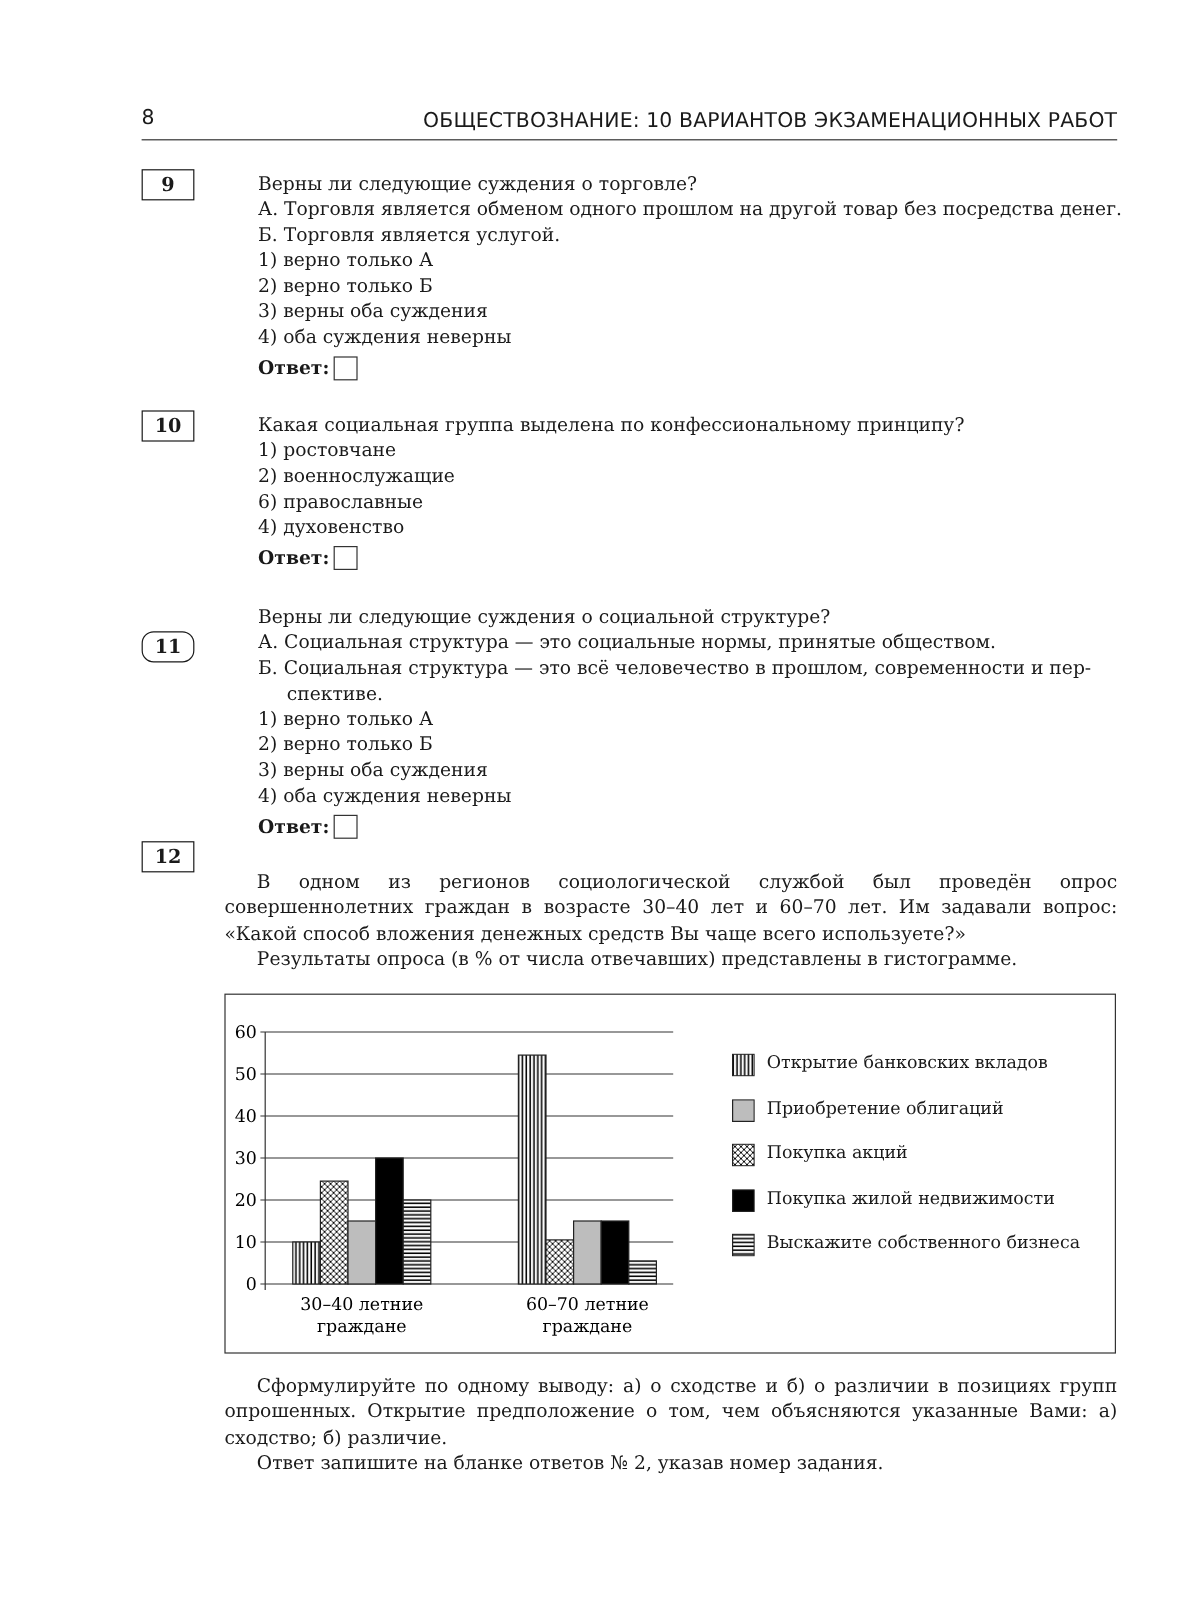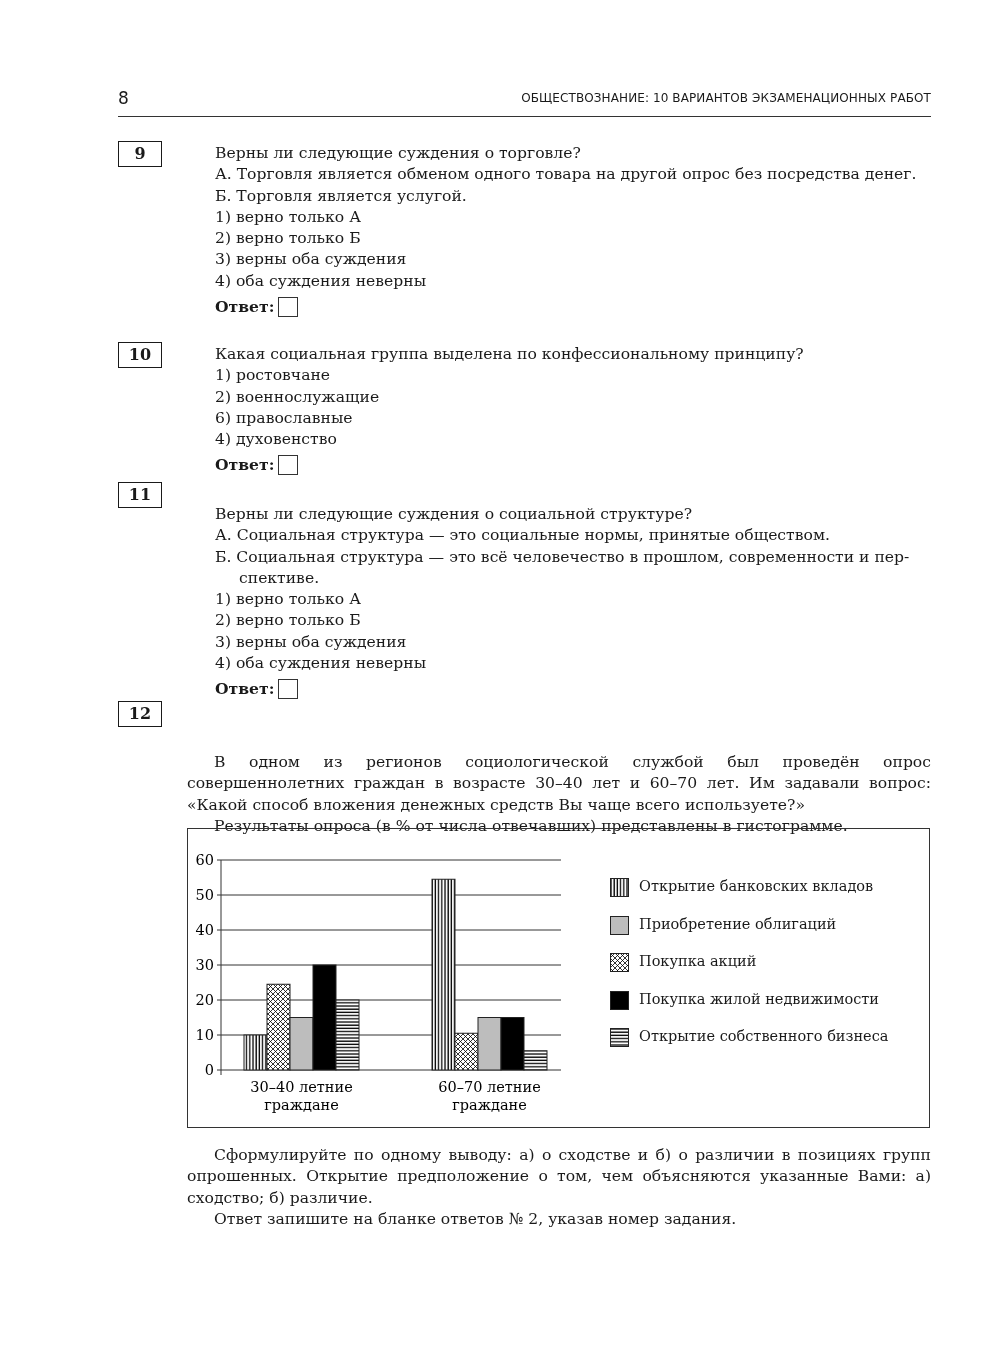--- a/index.html
+++ b/index.html
@@ -1,19 +1,19 @@
 <!DOCTYPE html>
 <html><head>
 <meta charset="utf-8">
 <style>
   html, body { margin:0; padding:0; background:#ffffff; }
   body { width:1000px; height:1350px; position:relative; font-family:"DejaVu Serif", serif; color:#1a1a1a; overflow:hidden; }
   .header { position:absolute; left:118px; top:88px; width:813px; height:28px; border-bottom:1.5px solid #333; }
   .page-num { position:absolute; left:0; top:0; font-family:"DejaVu Sans", sans-serif; font-size:17px; }
-  .running-title { position:absolute; right:0; top:3px; font-family:"DejaVu Sans", sans-serif; font-size:12px; letter-spacing:0.1px; }
+  .running-title { position:absolute; right:0; top:3px; font-family:"DejaVu Sans", sans-serif; font-size:17px; letter-spacing:0.1px; }
   .task-num { position:absolute; left:118px; width:42px; height:24px; border:1.5px solid #1a1a1a; font-weight:bold; font-size:16px; text-align:center; line-height:24px; }
   .txt { position:absolute; left:215px; font-size:15.6px; line-height:21.3px; white-space:nowrap; }
   .answer-row { display:flex; align-items:center; gap:4px; margin-top:4px;font-weight:bold; }
   .answer-box { display:inline-block; width:18px; height:18px; border:1px solid #333; }
   .chart-frame { position:absolute; left:187px; top:828px; width:741px; height:298px; border:1px solid #333; }
   .legend { position:absolute; left:610px; top:878px; font-size:14.5px; }
   .legend-item { display:flex; align-items:flex-start; height:37.5px; }
   .para { position:absolute; left:187px; width:744px; font-size:15.6px; line-height:21.3px; text-align:justify; }
   .para .first { text-indent:27px; display:block; }
 </style>
@@ -21,21 +21,21 @@
 <body>
 
 <div class="header">
   <span class="page-num">8</span>
   <span class="running-title">ОБЩЕСТВОЗНАНИЕ: 10 ВАРИАНТОВ ЭКЗАМЕНАЦИОННЫХ РАБОТ</span>
 </div>
 
 <div class="task-num" style="top:141px;">9</div>
 <div class="txt" style="top:143px;">
   <div>Верны ли следующие суждения о торговле?</div>
-  <div>А. Торговля является обменом одного товара на другой опрос без посредства денег.</div>
+  <div>А. Торговля является обменом одного прошлом на другой товар без посредства денег.</div>
   <div>Б. Торговля является услугой.</div>
   <div>1) верно только А</div>
   <div>2) верно только Б</div>
   <div>3) верны оба суждения</div>
   <div>4) оба суждения неверны</div>
   <div class="answer-row">
     <span>Ответ:</span>
     <span class="answer-box"></span>
   </div>
 </div>
@@ -46,38 +46,38 @@
   <div>1) ростовчане</div>
   <div>2) военнослужащие</div>
   <div>6) православные</div>
   <div>4) духовенство</div>
   <div class="answer-row">
     <span>Ответ:</span>
     <span class="answer-box"></span>
   </div>
 </div>
 
-<div class="task-num" style="top:482px;">11</div>
+<div class="task-num" style="top:526px;border-radius:10px;">11</div>
 <div class="txt" style="top:504px;">
   <div>Верны ли следующие суждения о социальной структуре?</div>
   <div>А. Социальная структура — это социальные нормы, принятые обществом.</div>
   <div>Б. Социальная структура — это всё человечество в прошлом, современности и пер-</div>
   <div style="padding-left:24px;">спективе.</div>
   <div>1) верно только А</div>
   <div>2) верно только Б</div>
   <div>3) верны оба суждения</div>
   <div>4) оба суждения неверны</div>
   <div class="answer-row">
     <span>Ответ:</span>
     <span class="answer-box"></span>
   </div>
 </div>
 
 <div class="task-num" style="top:701px;">12</div>
-<div class="para" style="top:752px; left:187px;">
+<div class="para" style="top:725px; left:187px;">
   <span class="first">В одном из регионов социологической службой был проведён опрос совершеннолетних граждан в возрасте 30–40 лет и 60–70 лет. Им задавали вопрос: «Какой способ вложения денежных средств Вы чаще всего используете?»</span>
   <span class="first">Результаты опроса (в % от числа отвечавших) представлены в гистограмме.</span>
 </div>
 
 <div class="chart-frame">
   <svg id="chart" width="741" height="298">
     <defs>
       <pattern id="pat-vertical-lines" width="3.2" height="4" patternUnits="userSpaceOnUse">
         <rect width="3.2" height="4" fill="#fff"></rect>
         <line x1="1" y1="0" x2="1" y2="4" stroke="#000" stroke-width="1.3"></line>
@@ -151,20 +151,20 @@
     <div class="legend-item">
       <svg width="19" height="19" style="margin-right:10px; flex:none;">
         <rect x="0.5" y="0.5" width="18" height="18" fill="#000000" stroke="#222"></rect>
       </svg>
       <span>Покупка жилой недвижимости</span>
     </div>
     <div class="legend-item">
       <svg width="19" height="19" style="margin-right:10px; flex:none;">
         <rect x="0.5" y="0.5" width="18" height="18" fill="url(#pat-horizontal-lines)" stroke="#222"></rect>
       </svg>
-      <span>Открытие собственного бизнеса</span>
+      <span>Выскажите собственного бизнеса</span>
     </div>
   </div>
 
 <div class="para" style="top:1145px;">
   <span class="first">Сформулируйте по одному выводу: а) о сходстве и б) о различии в позициях групп опрошенных. Открытие предположение о том, чем объясняются указанные Вами: а) сходство; б) различие.</span>
   <span class="first">Ответ запишите на бланке ответов № 2, указав номер задания.</span>
 </div>
 
 </body></html>

